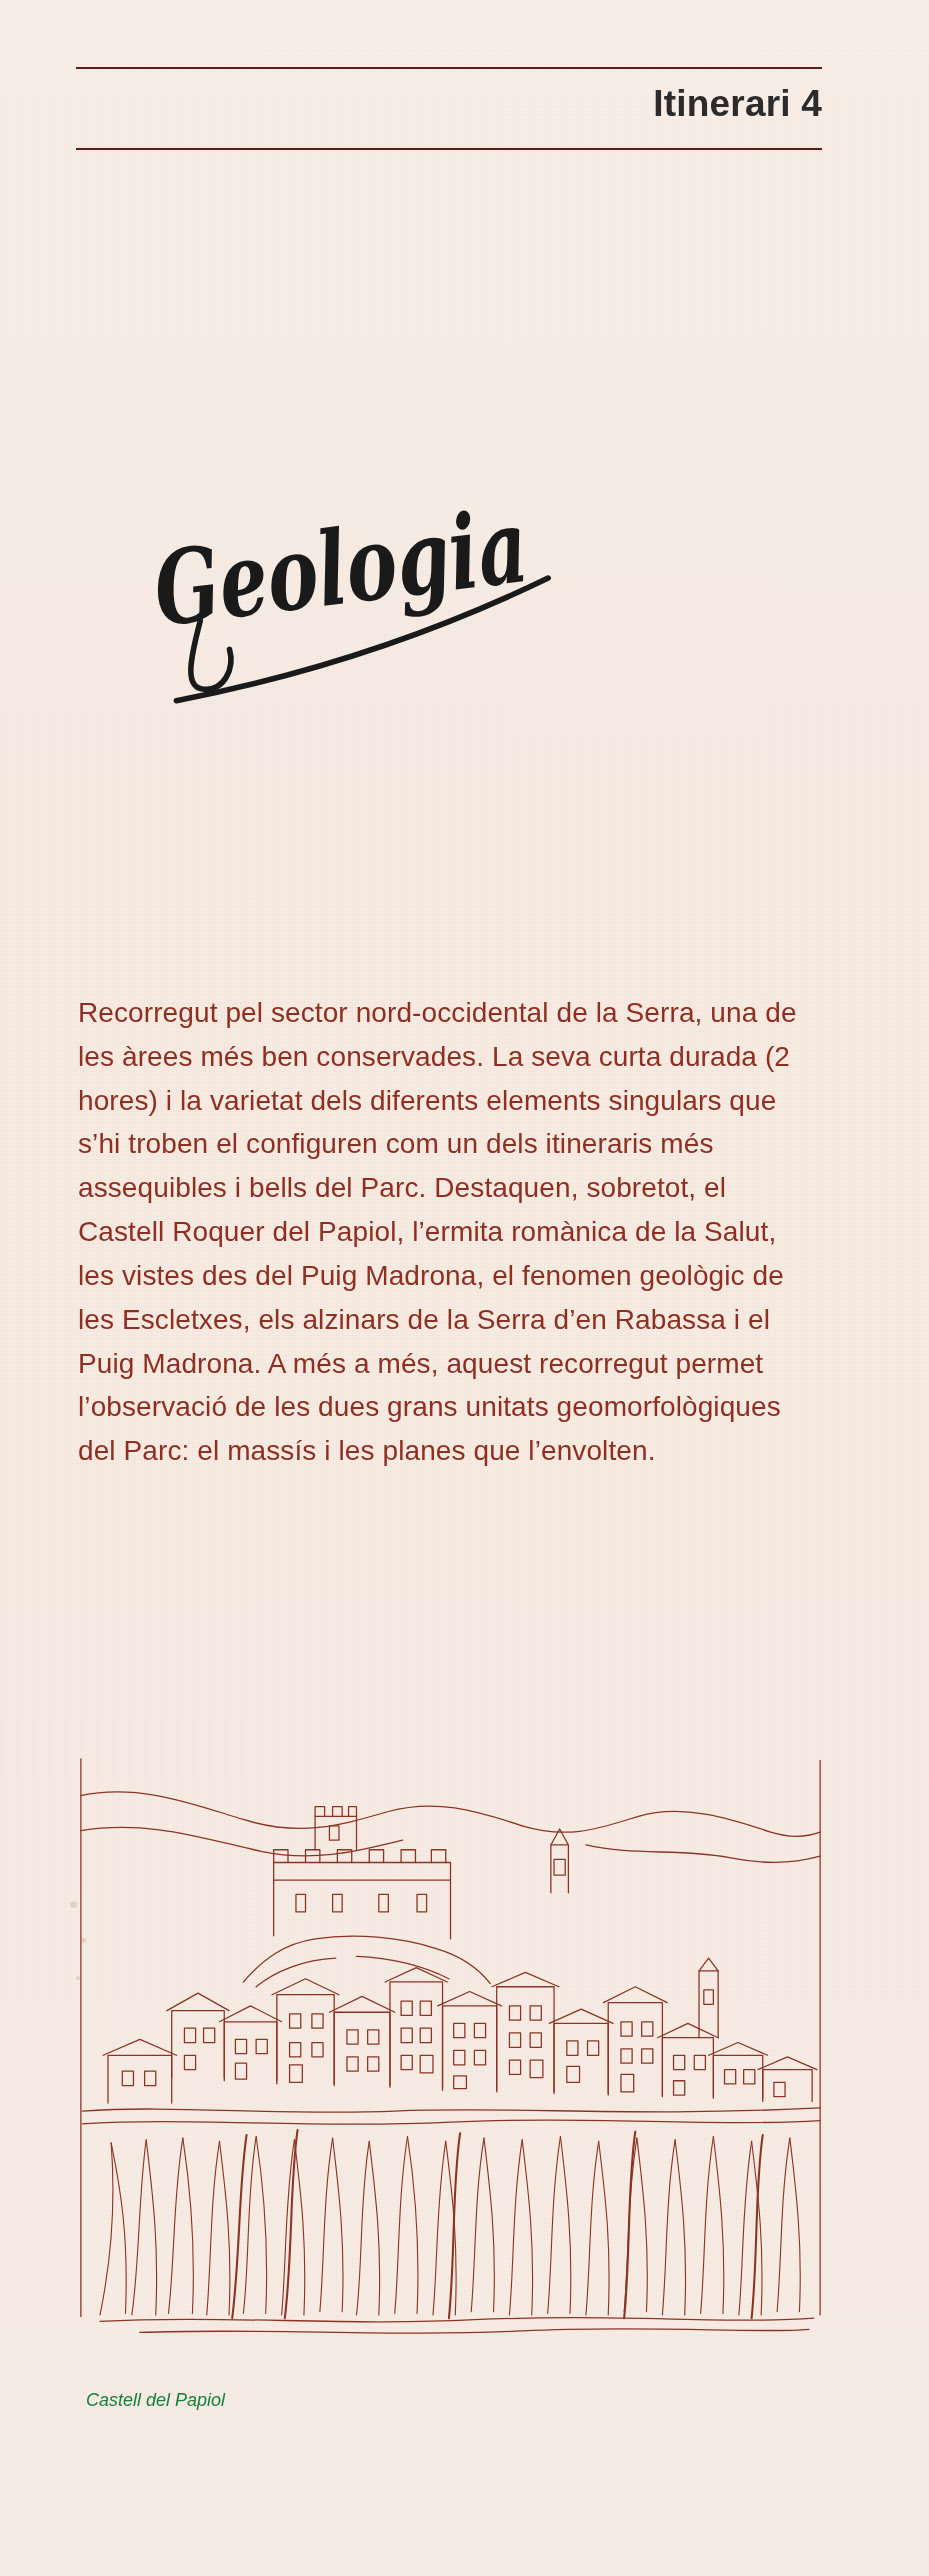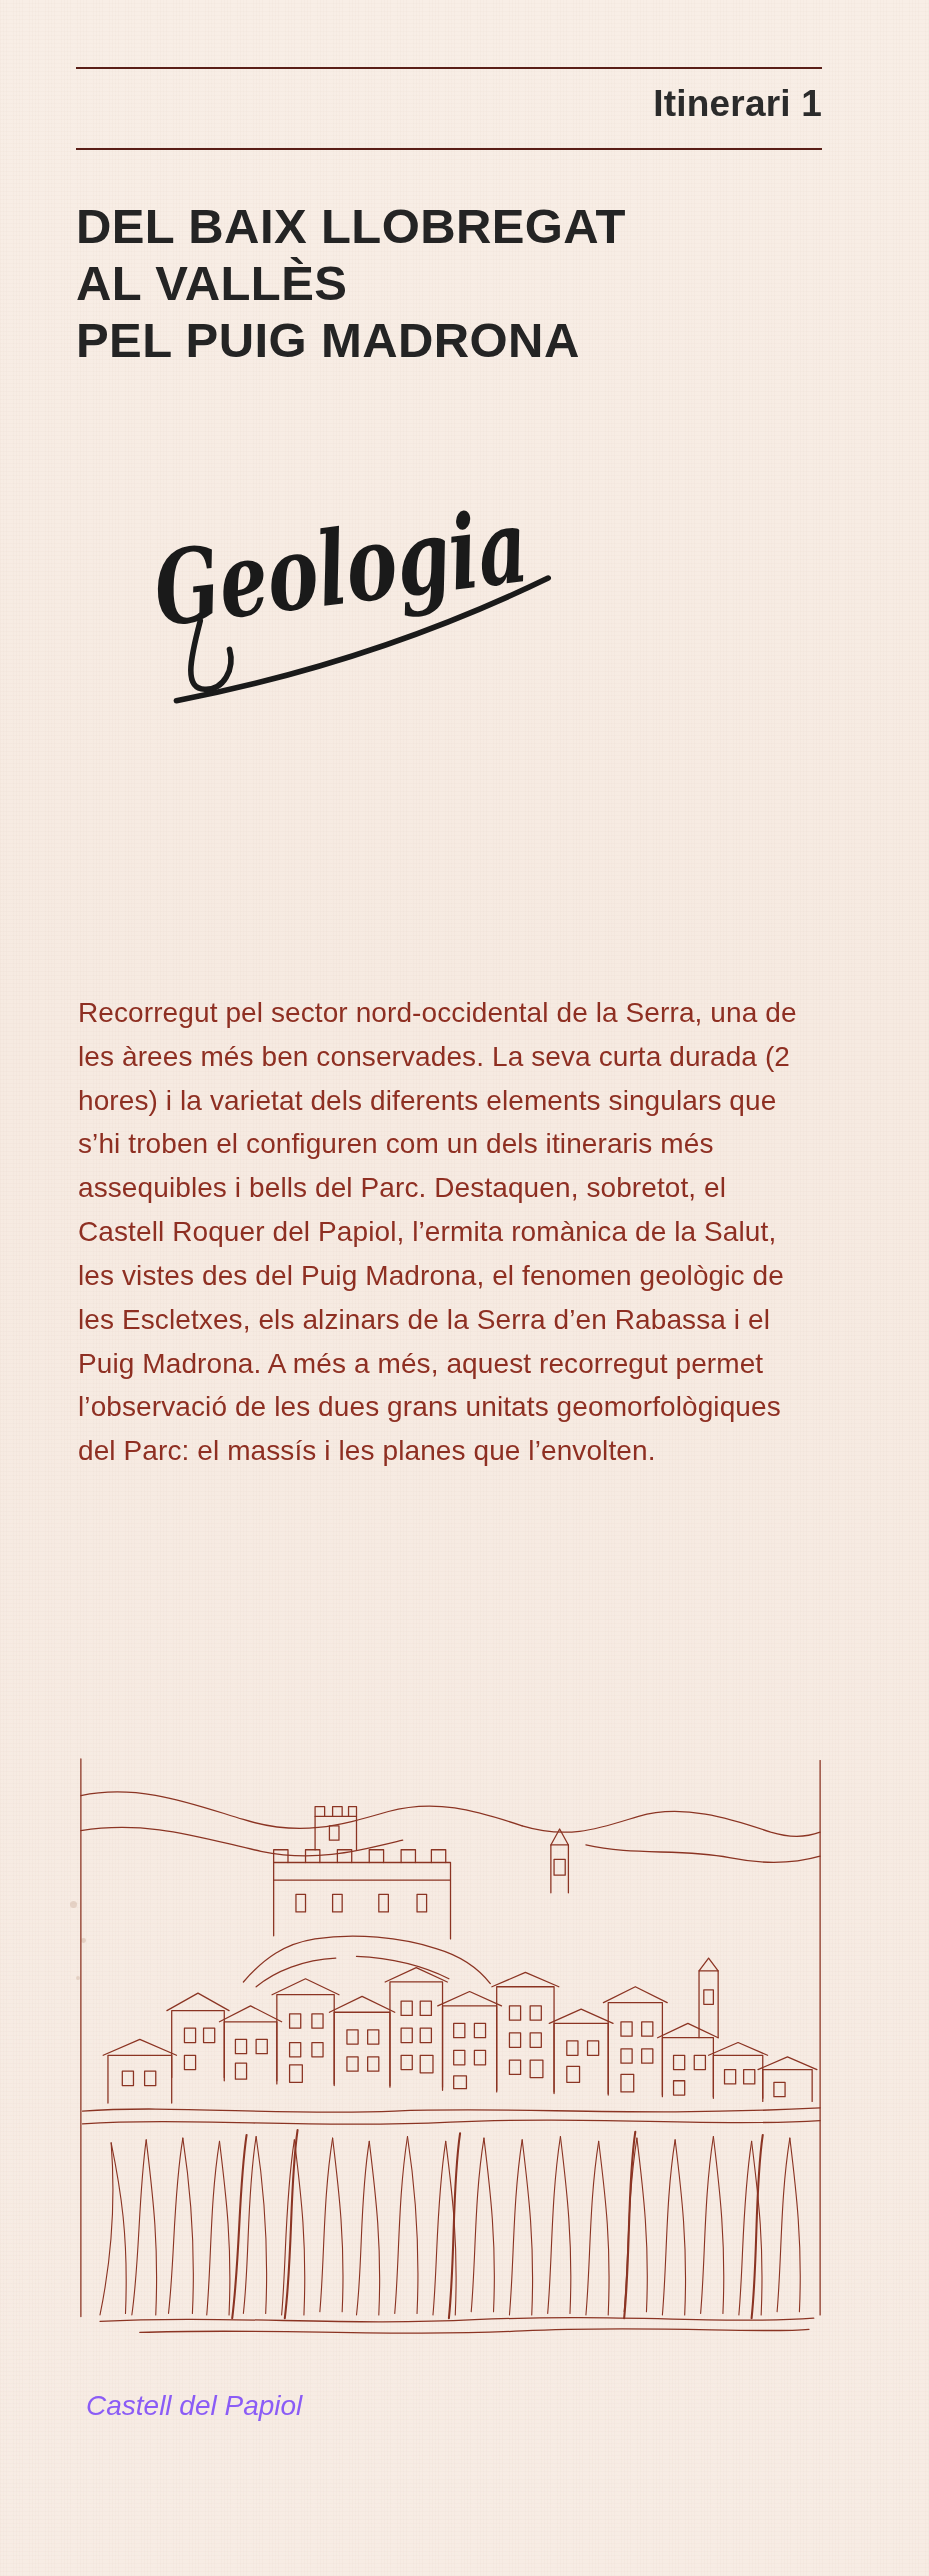--- a/index.html
+++ b/index.html
@@ -94,50 +94,45 @@
     top: 1743px;
     width: 749px;
     height: 607px;
   }
   .illus svg { display: block; }
 
   .caption {
     position: absolute;
     left: 86px;
     top: 2390px;
-    font-size: 28px;
+    font-size: 18px;
     font-style: italic;
-    color: #8b5cf6;
+    color: #15803d;
   }
 
   
   .spot {
     position: absolute;
     border-radius: 50%;
     background: rgba(150,95,60,0.18);
     pointer-events: none;
   }
 </style>
 </head>
 <body>
 
 <div class="paper"></div>
 
 <div class="page">
 
   <div class="rule rule-top"></div>
   <div class="rule rule-bottom"></div>
 
-  <div class="itinerari">Itinerari 1</div>
-
-  <div class="maintitle">
-    <div>DEL BAIX LLOBREGAT</div>
-    <div>AL VALLÈS</div>
-    <div>PEL PUIG MADRONA</div>
-  </div>
+  <div class="itinerari">Itinerari 4</div>
+
 
   <div class="script-wrap">
     <svg width="510" height="239" viewBox="0 0 640 300" xmlns="http://www.w3.org/2000/svg">
       <defs>
         <style>
           .scriptword {
             font-family: "DejaVu Serif", serif;
             font-style: italic;
             font-weight: 700;
             font-size: 128px;

